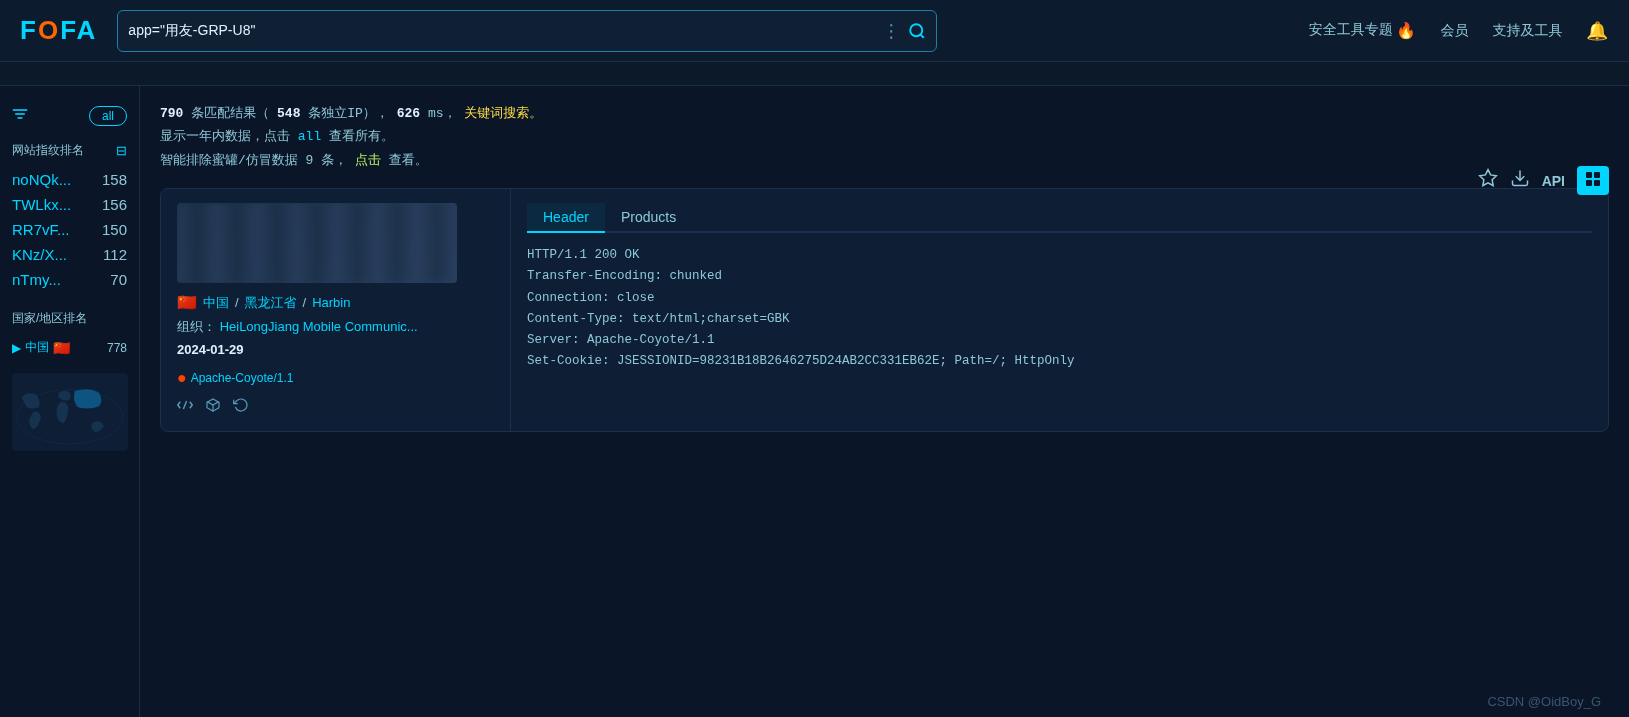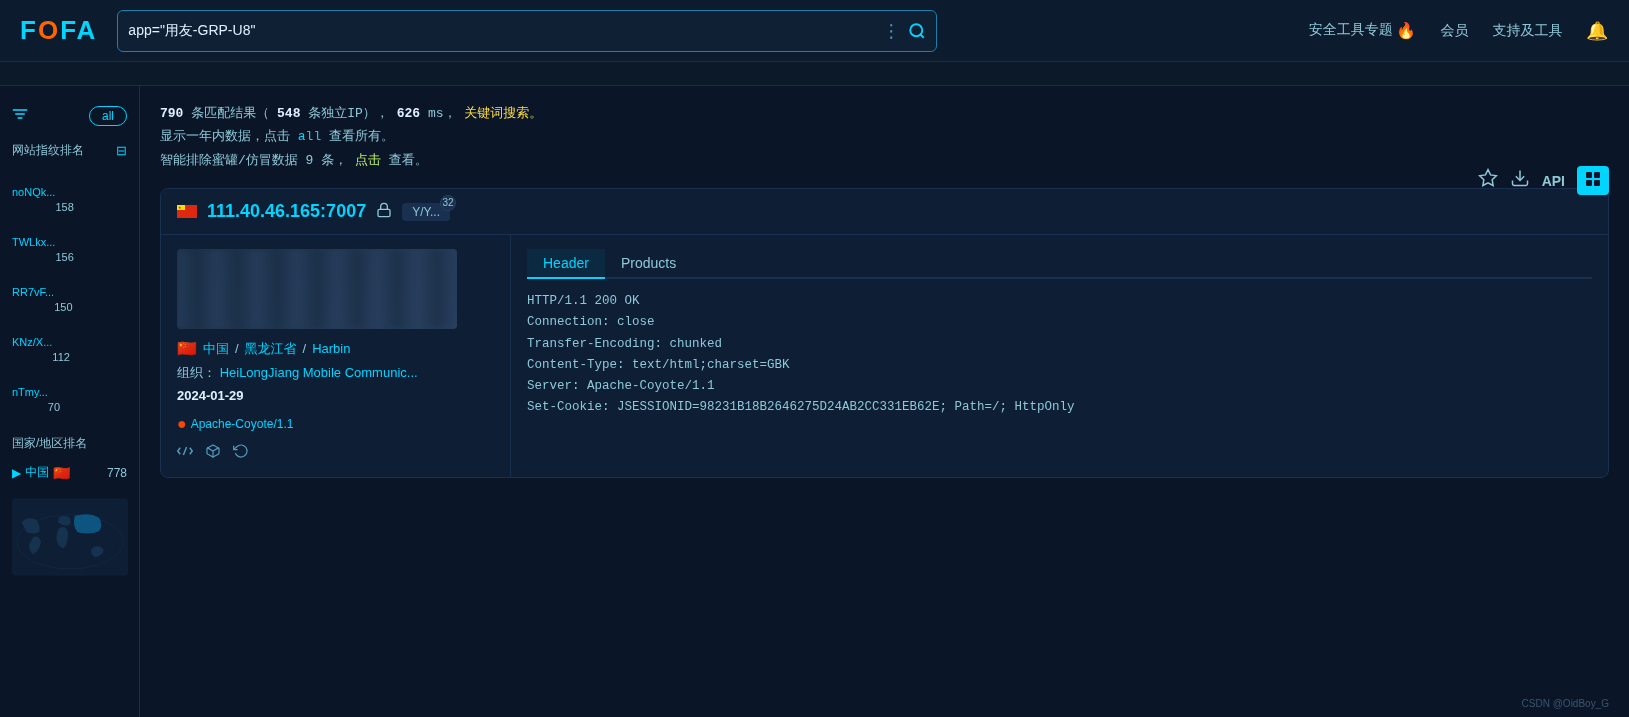--- a/index.html
+++ b/index.html
@@ -127,30 +127,29 @@
       color: #8ec8d8;
       font-size: 12px;
       margin-bottom: 8px;
       margin-top: 12px;
       display: flex;
       align-items: center;
       justify-content: space-between;
     }
     .sidebar-item {
       display: flex;
-      justify-content: flex-start;
+      justify-content: space-between;
       align-items: center;
       padding: 4px 0;
       cursor: pointer;
       color: #00d4ff;
-      font-size: 11px;
+      font-size: 15px;
     }
     .sidebar-item-count {
       color: #8ec8d8;
-      margin-top: 30px;
     }
     .sidebar-country {
       display: flex;
       align-items: center;
       gap: 4px;
       color: #00d4ff;
       font-size: 12px;
       padding: 4px 0;
       cursor: pointer;
     }
@@ -373,23 +372,23 @@
     .second-nav {
       background: #0b1929;
       height: 24px;
       border-bottom: 1px solid #1a2e45;
     }
 
     
     .watermark {
       position: fixed;
       bottom: 8px;
-      right: 20px;
+      right: 28px;
       color: #3a5570;
-      font-size: 10px;
+      font-size: 13px;
     }
 
     
     .content-wrapper {
       position: relative;
     }
   </style>
 </head>
 <body>
 
@@ -532,40 +531,20 @@
           <rect x="1" y="1" width="6" height="6" rx="1"></rect>
           <rect x="9" y="1" width="6" height="6" rx="1"></rect>
           <rect x="1" y="9" width="6" height="6" rx="1"></rect>
           <rect x="9" y="9" width="6" height="6" rx="1"></rect>
         </svg>
       </span>
     </div>
 
     <div class="result-card">
 
-      <div class="card-header">
-        <span class="flag-icon">
-          <svg width="20" height="13" viewBox="0 0 20 13">
-            <rect width="20" height="13" fill="#de2910"></rect>
-            <rect width="8" height="5" fill="#ffde00" y="0"></rect>
-            <text x="1" y="4" font-size="4" fill="#de2910">★</text>
-          </svg>
-        </span>
-        <span class="ip-address">111.40.46.165:7007</span>
-        <span class="lock-icon">
-          <svg width="16" height="16" viewBox="0 0 24 24" fill="none" stroke="#8ec8d8" stroke-width="2">
-            <rect x="3" y="11" width="18" height="11" rx="2" ry="2"></rect>
-            <path d="M7 11V7a5 5 0 0110 0v4"></path>
-          </svg>
-        </span>
-        <span class="tag-badge">
-          <span>Y/Y...</span>
-          <span class="tag-count">32</span>
-        </span>
-      </div>
 
       <div class="card-body">
 
         <div class="card-left">
           <div class="card-screenshot">
             <div class="screenshot-blur"></div>
           </div>
 
           <div class="location-row">
             <span class="flag-cn">🇨🇳</span>
@@ -613,22 +592,22 @@
           </div>
         </div>
 
         <div class="card-right">
           <div class="tabs">
             <div class="tab active">Header</div>
             <div class="tab">Products</div>
           </div>
           <div class="header-content">
             <div>HTTP/1.1 200 OK</div>
+            <div>Transfer-Encoding: chunked</div>
             <div>Connection: close</div>
-            <div>Transfer-Encoding: chunked</div>
             <div>Content-Type: text/html;charset=GBK</div>
             <div>Server: Apache-Coyote/1.1</div>
             <div>Set-Cookie: JSESSIONID=98231B18B2646275D24AB2CC331EB62E; Path=/; HttpOnly</div>
           </div>
         </div>
 
       </div>
     </div>
 
   </div>

